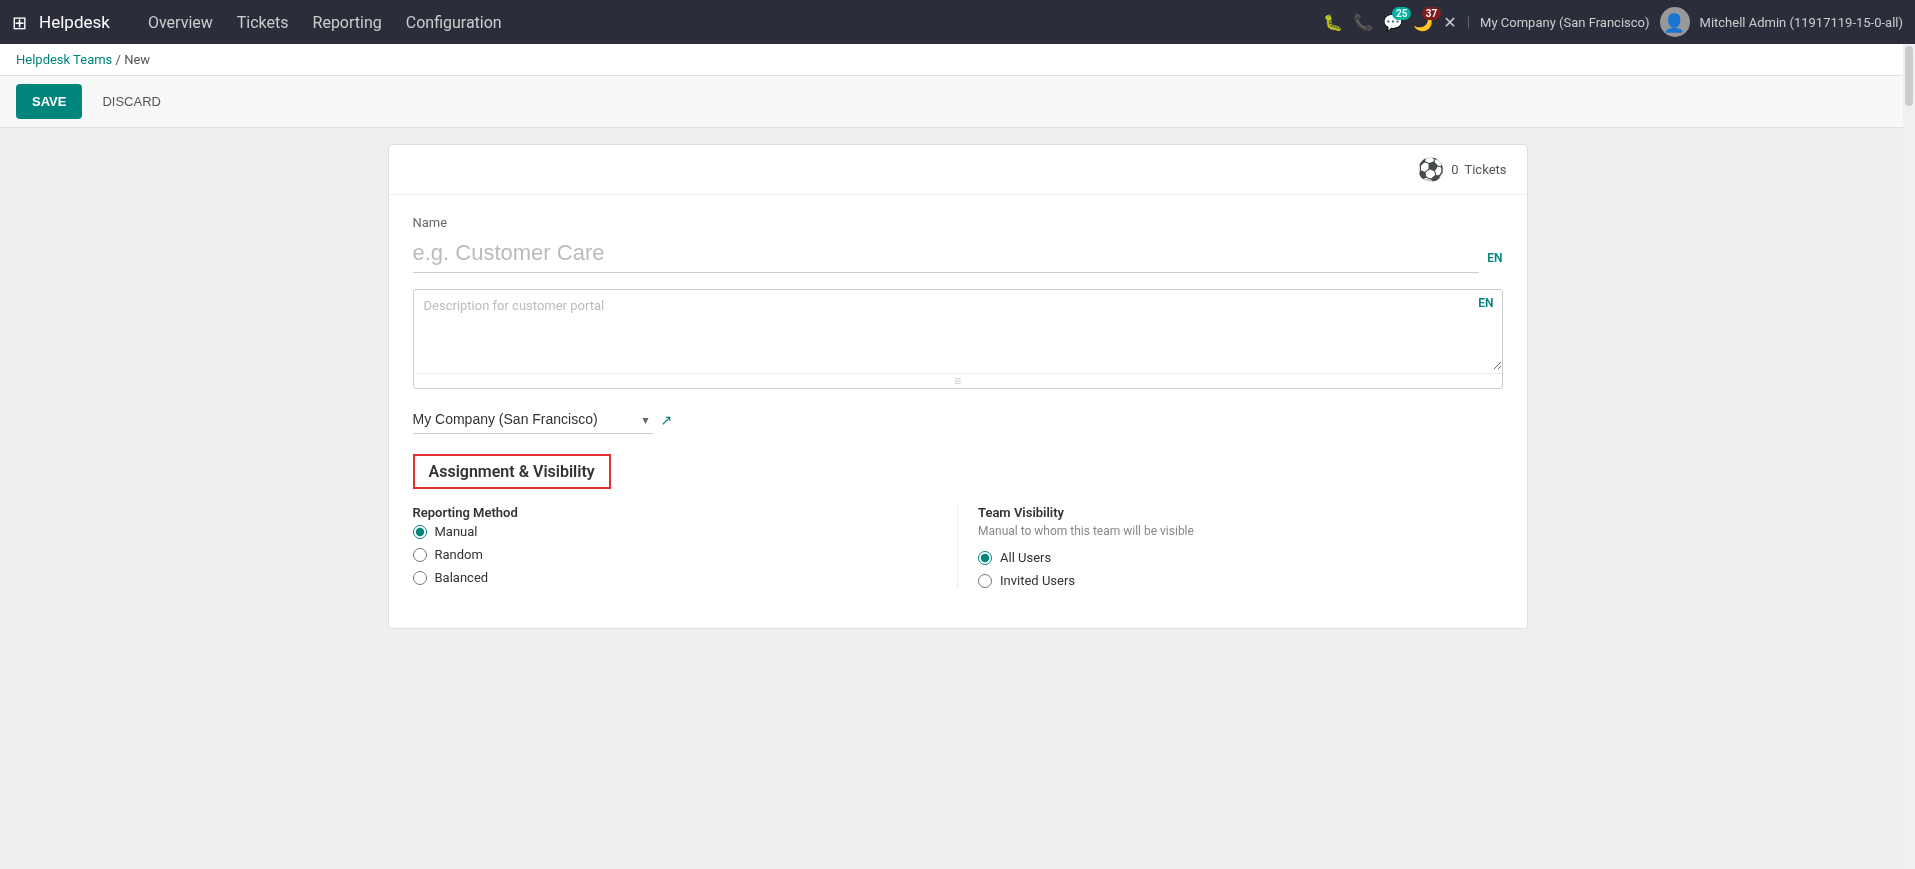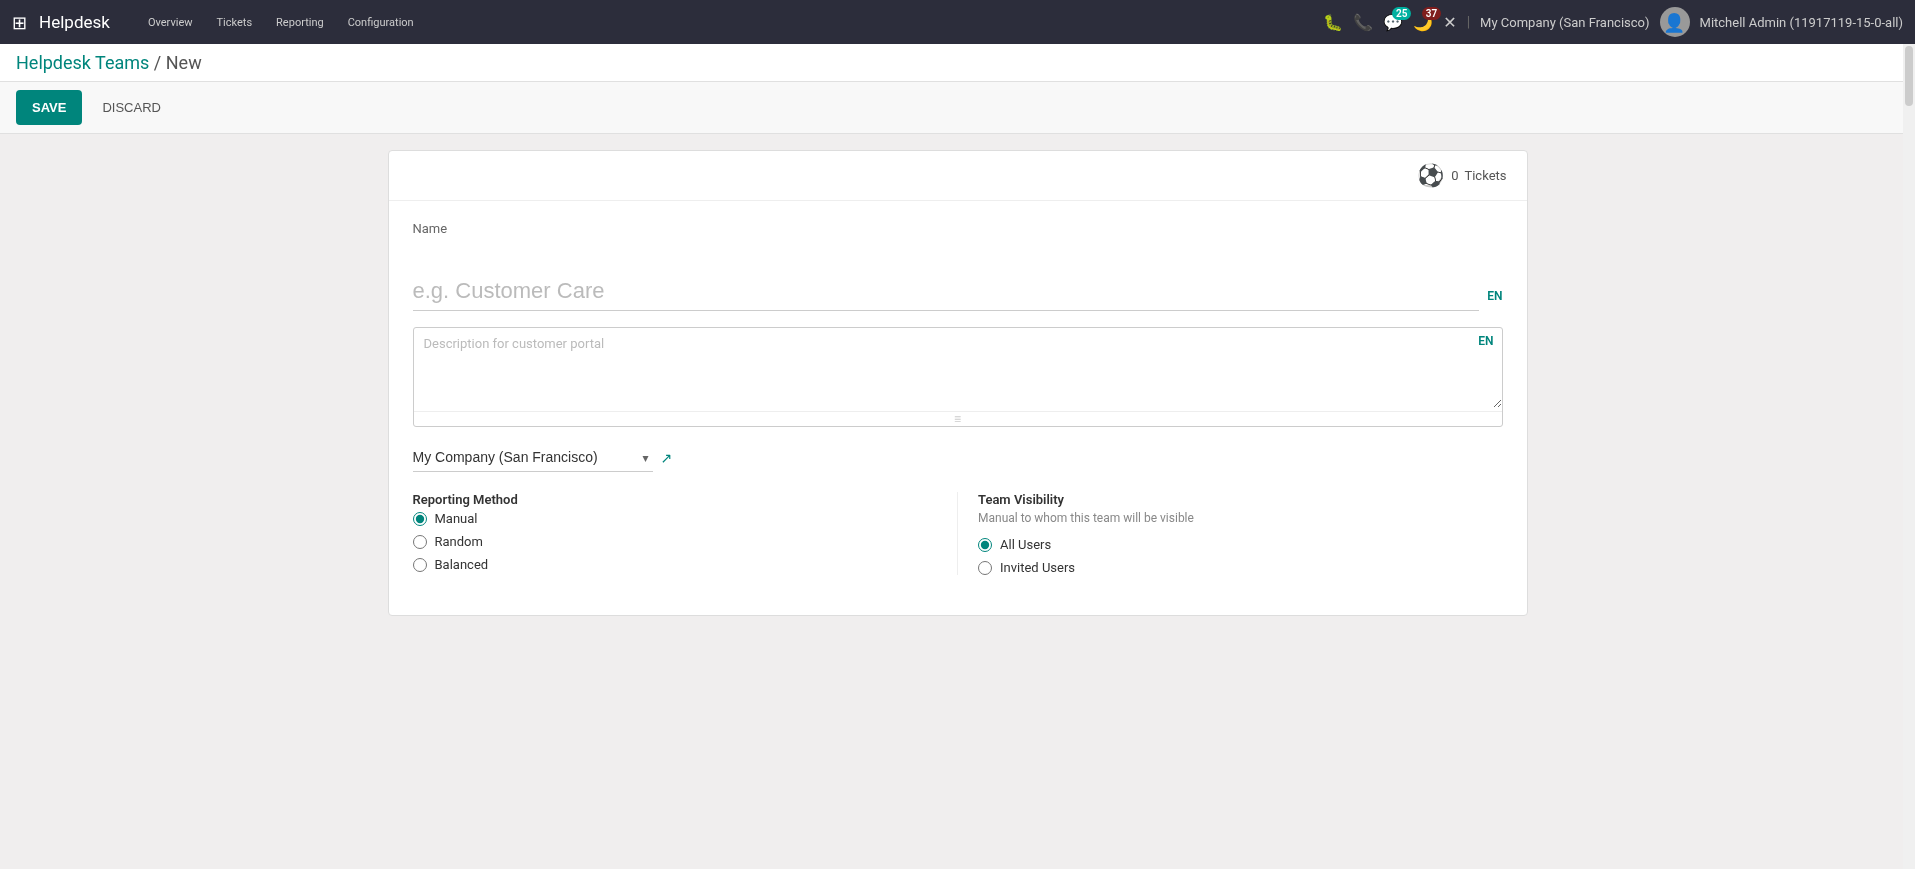--- a/index.html
+++ b/index.html
@@ -16,21 +16,21 @@
       gap: 8px;
     }
     .topnav-apps { font-size: 18px; cursor: pointer; margin-right: 4px; }
     .topnav-brand { font-size: 17px; font-weight: 400; margin-right: 20px; color: #fff; }
     .topnav-menu { display: flex; gap: 4px; }
     .topnav-menu-item {
       color: #ccc;
       padding: 4px 10px;
       border-radius: 4px;
       cursor: pointer;
-      font-size: 11px;
+      font-size: 16px;
     }
     .topnav-right { margin-left: auto; display: flex; align-items: center; gap: 10px; }
     .topnav-icon { color: #ccc; font-size: 16px; cursor: pointer; position: relative; }
     .topnav-badge {
       position: absolute;
       top: -6px; right: -8px;
       background: #00b0a0;
       color: #fff;
       font-size: 10px;
       border-radius: 10px;
@@ -47,21 +47,21 @@
       overflow: hidden; display: flex; align-items: center; justify-content: center;
       font-size: 12px; color: #fff;
     }
     .topnav-username { color: #ccc; font-size: 13px; }
 
     
     .breadcrumb-bar {
       background: #fff;
       border-bottom: 1px solid #e0e0e0;
       padding: 8px 16px;
-      font-size: 18px;
+      font-size: 13px;
       color: #555;
     }
     .breadcrumb-bar a { color: #00857c; text-decoration: none; }
 
     
     .action-bar {
       background: #f8f8f8;
       padding: 8px 16px;
       display: flex;
       gap: 8px;
@@ -141,21 +141,21 @@
       background: transparent;
     }
     .field-name-input::placeholder { color: #bbb; }
 
     .field-name-row {
       display: flex;
       align-items: flex-end;
       margin-bottom: 16px;
       position: relative;
     }
-    .field-name-row input { flex: 1; margin-top: 32px; }
+    .field-name-row input { flex: 1; }
     .field-lang-badge {
       font-size: 12px;
       color: #00857c;
       font-weight: 600;
       margin-left: 8px;
       margin-bottom: 8px;
     }
 
     .field-desc-wrapper {
       border: 1px solid #ccc;
@@ -364,20 +364,21 @@
         <div class="company-select-wrapper">
           <select class="company-select">
             <option>My Company (San Francisco)</option>
           </select>
           <span class="company-select-arrow">▾</span>
         </div>
         <a class="company-external-link" href="#">↗</a>
       </div>
 
       
+      <div class="section-title-highlighted">Assignment &amp; Visibility</div>
 
       <div class="two-col-section">
 
         <div class="col-half">
           <div class="sub-field-label">Reporting Method</div>
           <div class="radio-group">
             <label class="radio-item">
               <input type="radio" name="assignment" value="manual" checked="" style="">
               <span>Manual</span>
             </label>

